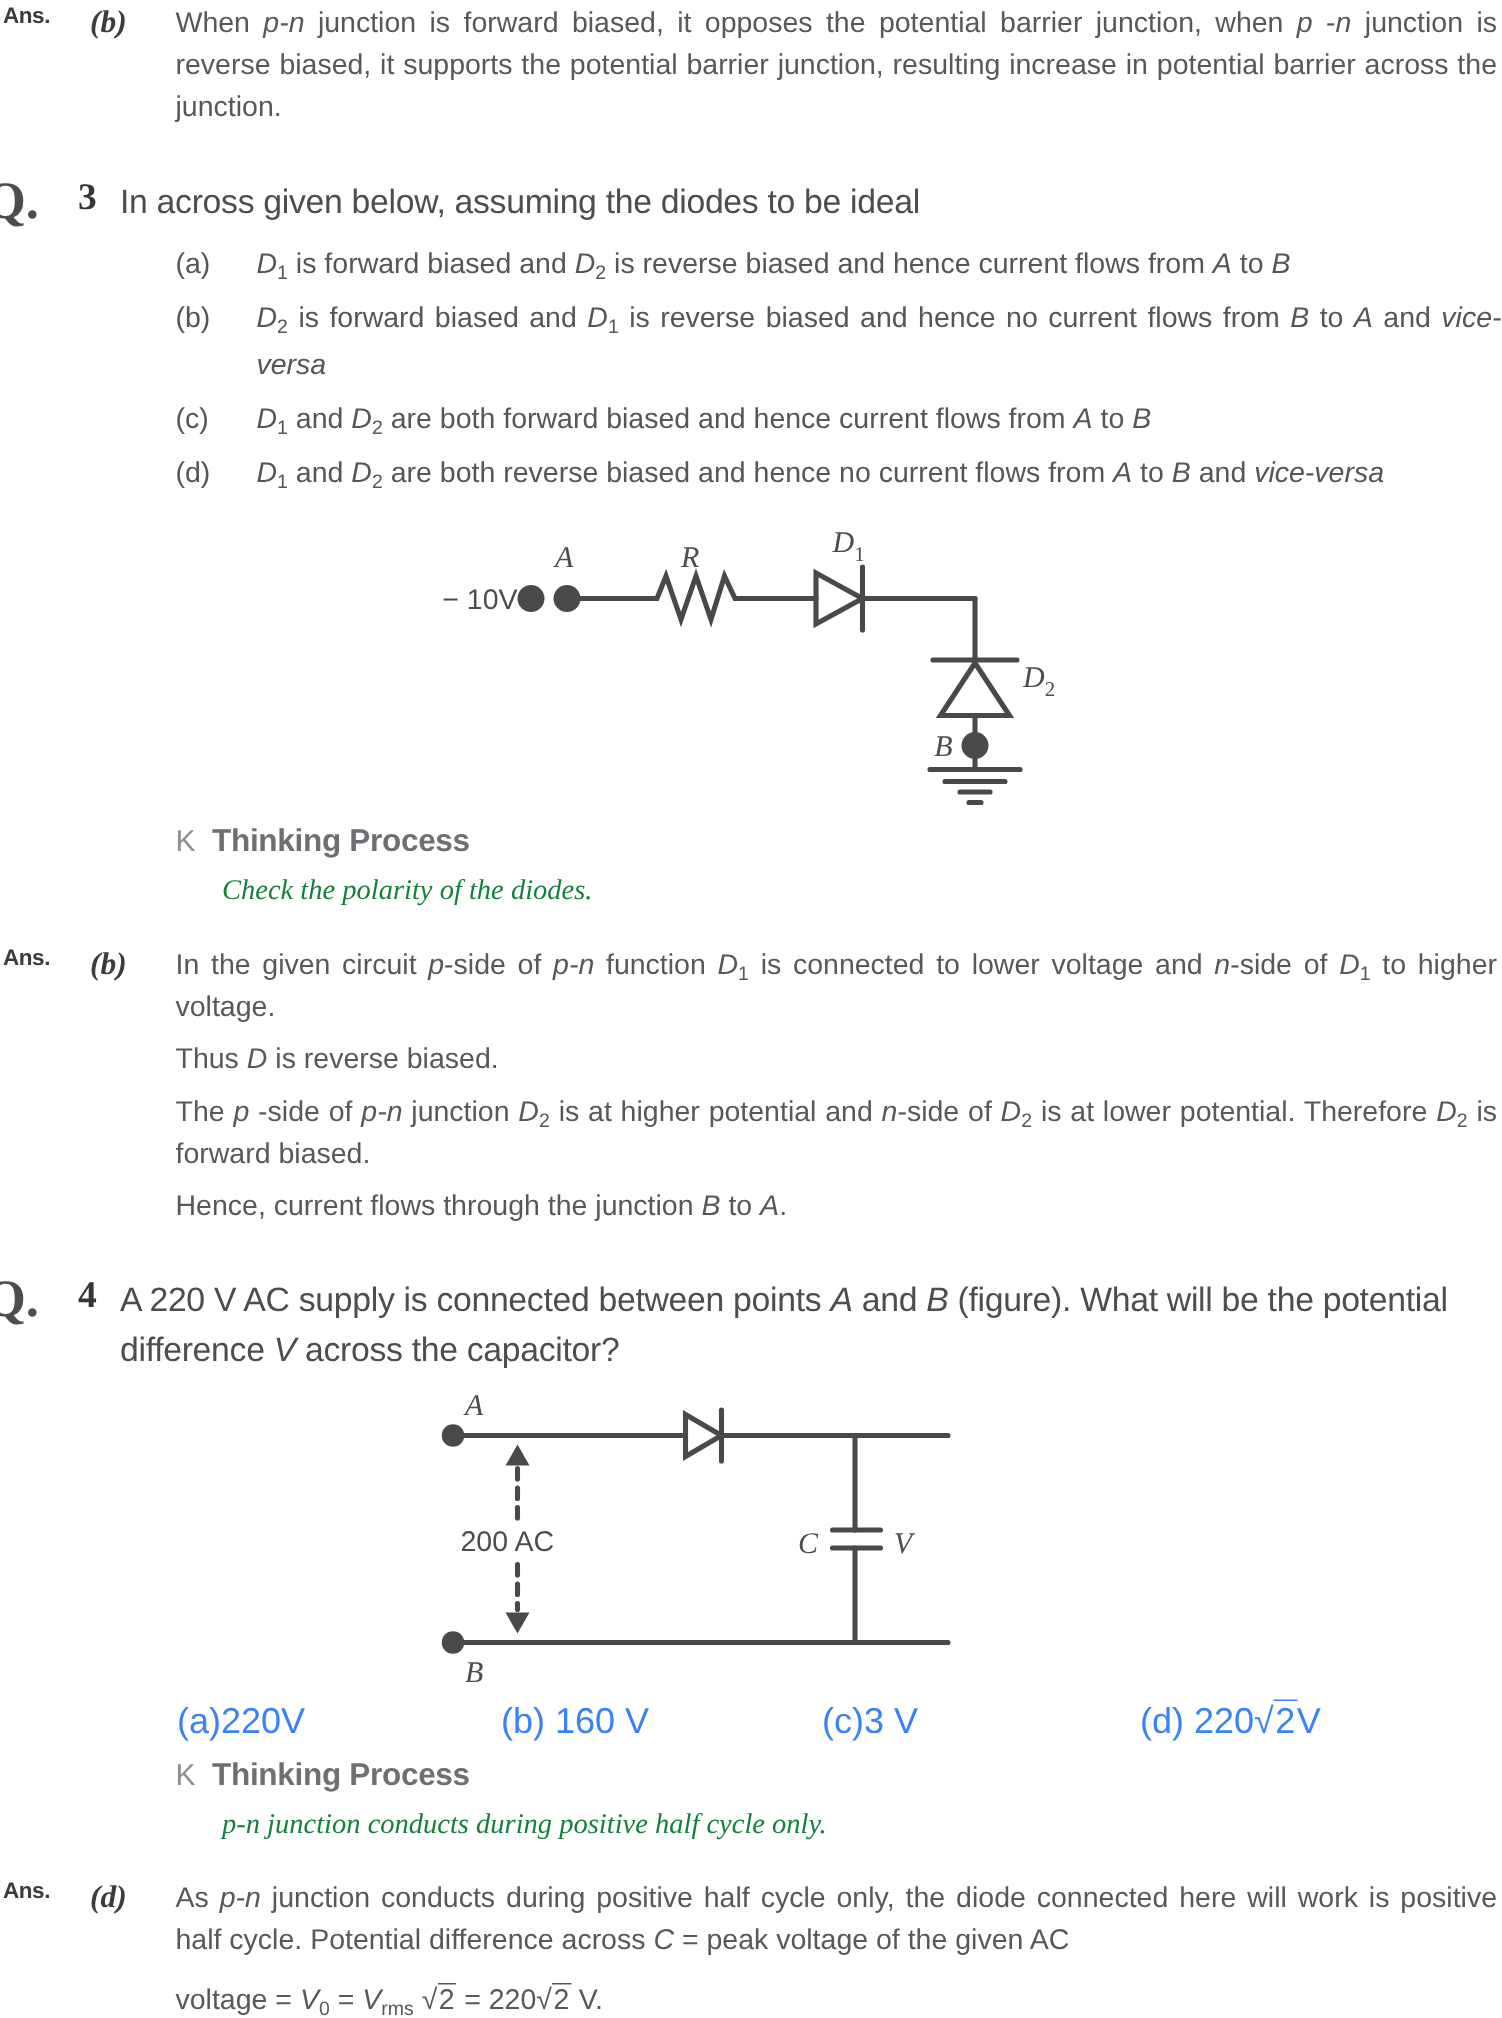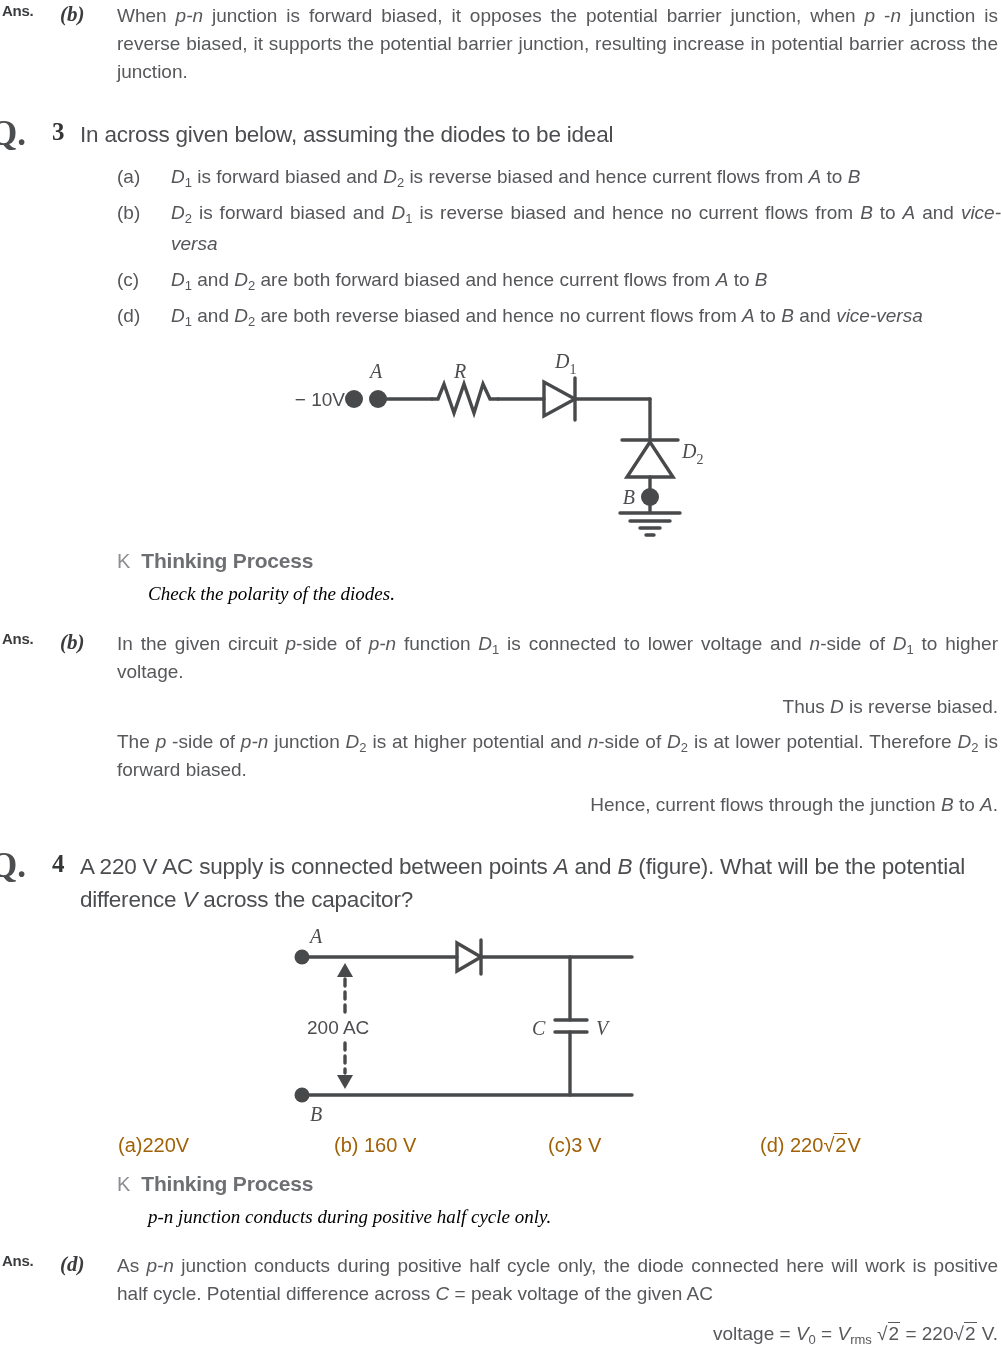--- a/index.html
+++ b/index.html
@@ -22,21 +22,21 @@
     position:absolute;left:60px;top:0;
     font-family:"Liberation Serif",serif;
     font-style:italic;font-weight:bold;
     font-size:21px;color:#3b3c3e;
   }
   .ans-body{margin-left:117px;margin-right:3px;}
   .ans-body p{
     margin:0 0 7px 0;
     font-size:19px;line-height:28px;text-align:justify;
   }
-  .ans-body p.short{text-align:right;}
+  .ans-body p.short{text-align:left;}
   .ans-body p.frm{margin-top:12px;}
   i{font-style:italic;}
   sub{font-size:13px;line-height:0;vertical-align:-4px;}
   .rad{white-space:nowrap;}
   .rn{border-top:1.6px solid currentColor;padding:0 1px;}
   
   .q-header{position:absolute;left:0;width:1001px;}
   .q-glyph{
     position:absolute;left:-10px;top:-4px;
     font-family:"Liberation Serif",serif;
@@ -55,34 +55,34 @@
   
   .opt-list{position:absolute;left:117px;width:884px;}
   .opt-row{display:flex;margin-bottom:5px;}
   .opt-letter{
     flex:0 0 33px;font-size:19px;line-height:31px;color:#55565a;
   }
   .opt-text{
     flex:1;font-size:19px;line-height:31px;text-align:justify;color:#55565a;margin-left:21px;
   }
   
-  .opt-inline{position:absolute;font-size:20px;color:#a16207;}
+  .opt-inline{position:absolute;font-size:24px;color:#3b82f6;}
   
   .think{position:absolute;left:117px;width:860px;}
   .think-head{display:flex;align-items:baseline;}
   .think-k{
     font-size:20px;color:#8d8e91;margin-right:11px;font-weight:400;
   }
   .think-title{
     font-size:21px;font-weight:bold;color:#6e6f72;letter-spacing:-0.2px;
   }
   .think-text{
     margin:10px 0 0 31px;
     font-family:"Liberation Serif",serif;
-    font-style:italic;font-size:19px;color:#000000;
+    font-style:italic;font-size:19px;color:#15803d;
   }
   
   .circuit{position:absolute;}
   .cw{stroke:#48494b;stroke-width:3.4;fill:none;stroke-linecap:round;}
   .cf{fill:#48494b;stroke:none;}
   .clabel{
     font-family:"Liberation Serif",serif;font-style:italic;
     font-size:20px;fill:#4c4d50;
   }
   .cplain{

